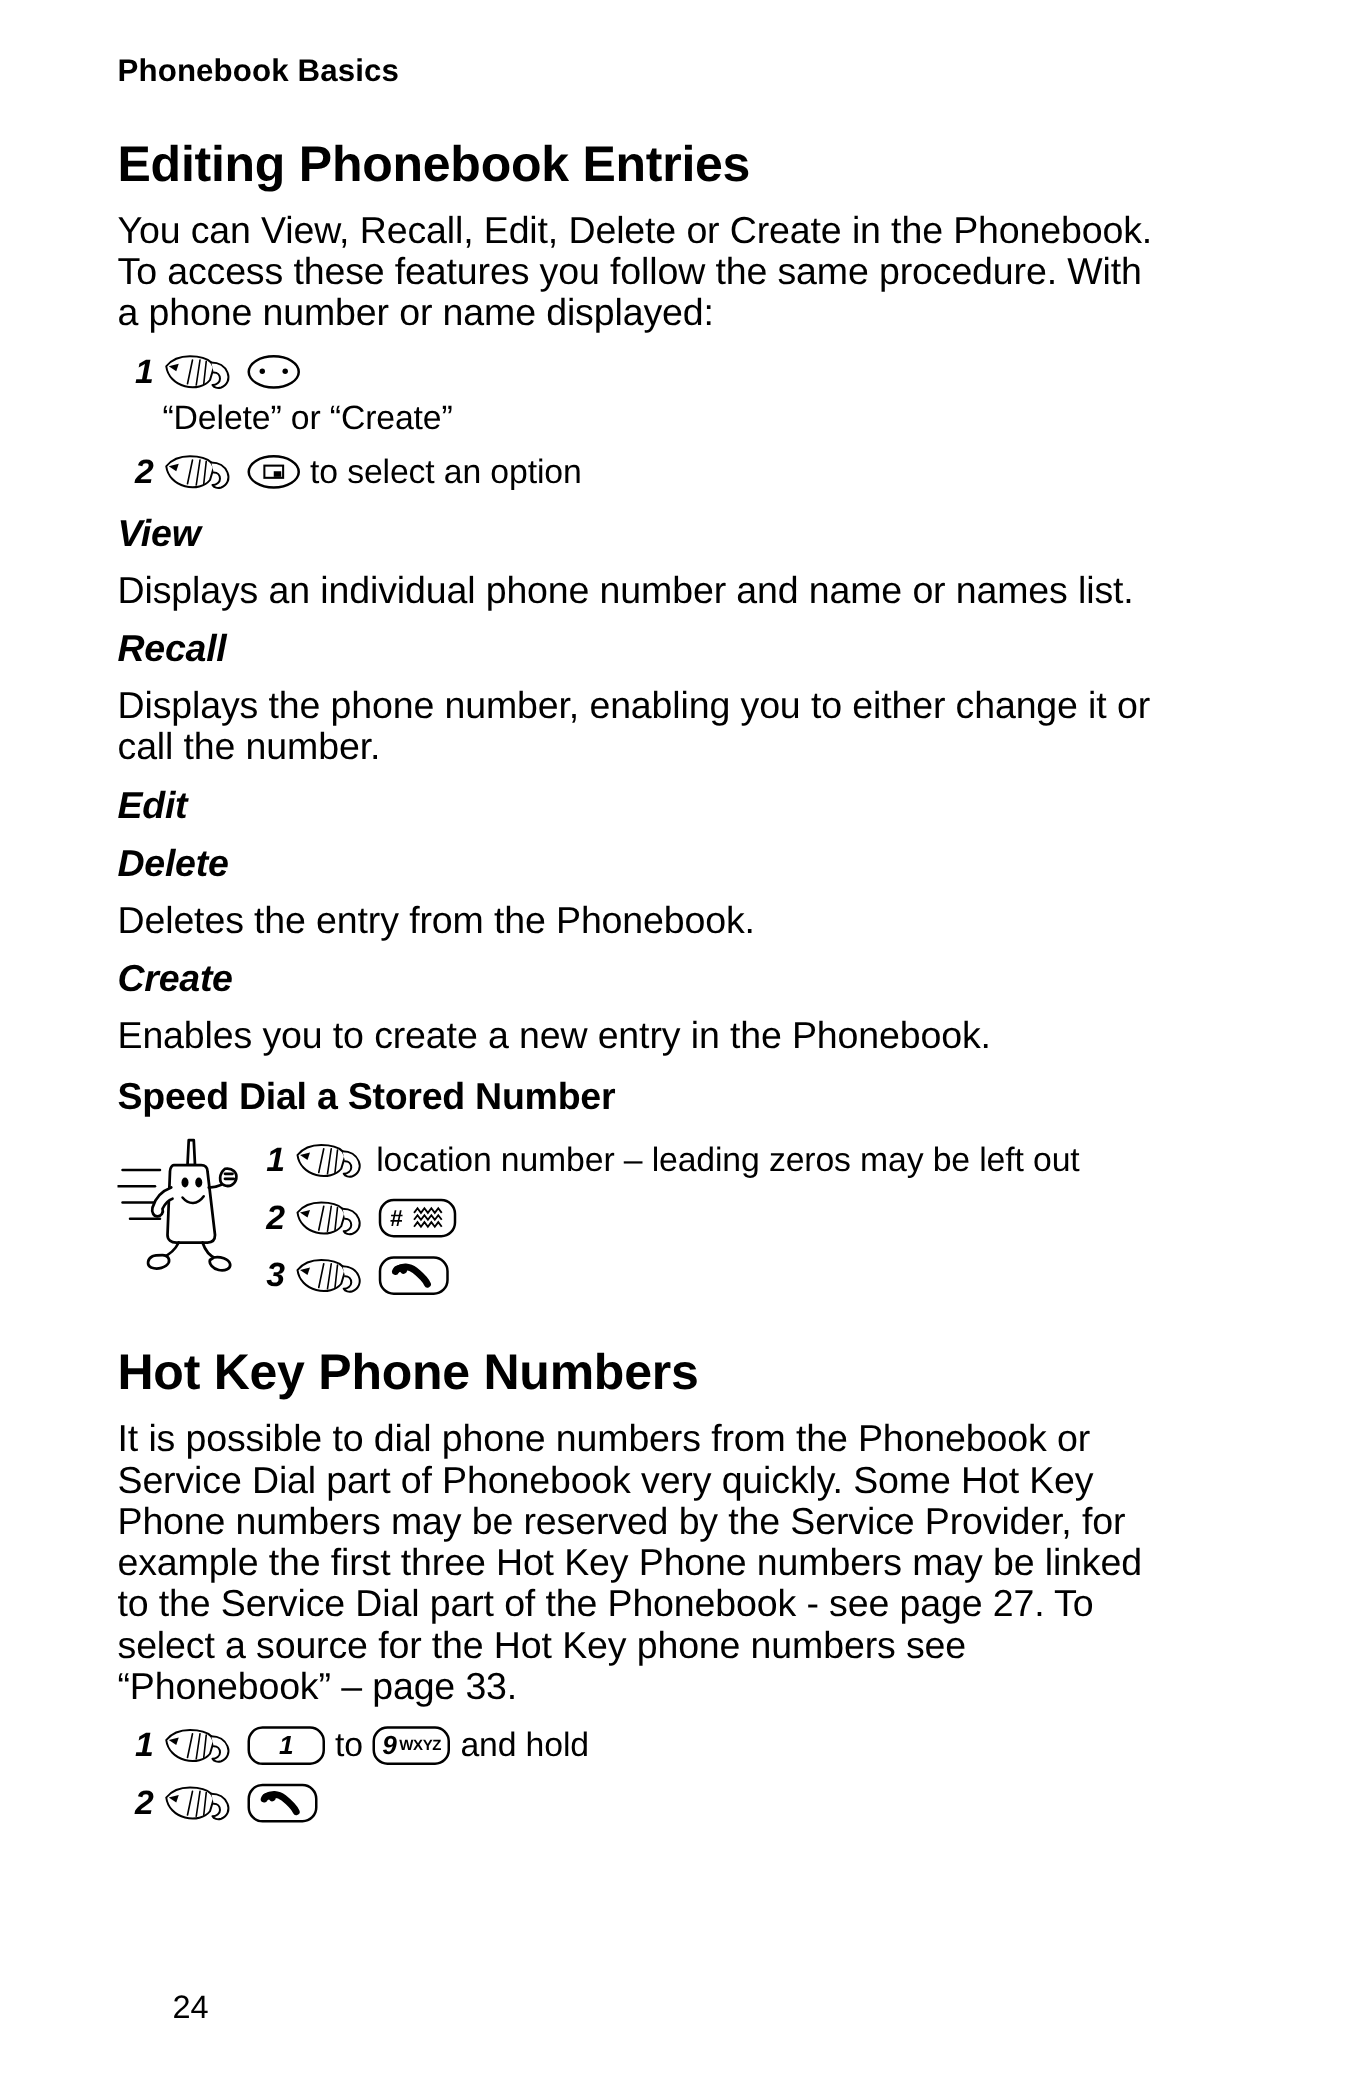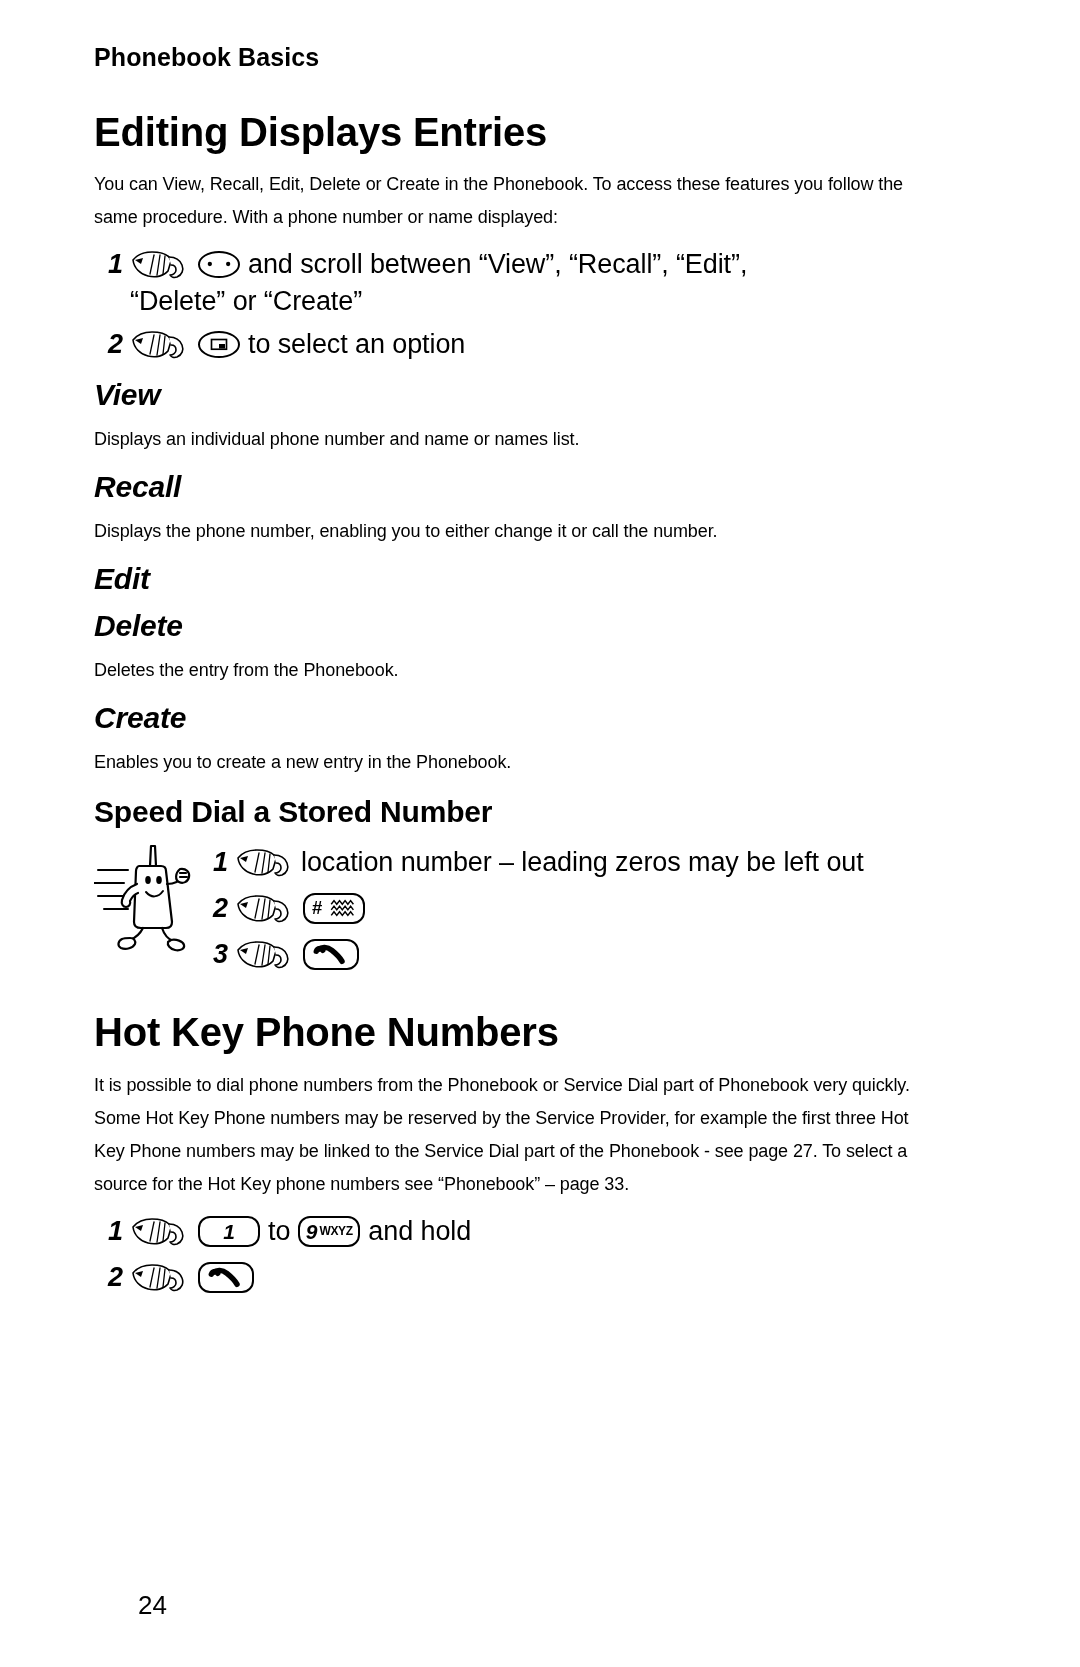--- a/index.html
+++ b/index.html
@@ -41,21 +41,21 @@
     font-size: 40px;
     font-weight: bold;
     letter-spacing: -0.2px;
     margin: 0 0 14px 0;
     line-height: 1.12;
   }
   h1.chapter.spaced {
     margin-top: 30px;
   }
   p.body {
-    font-size: 18px;
+    font-size: 30px;
     line-height: 33px;
     margin: 12px 0 10px 0;
     letter-spacing: -0.1px;
   }
   h2.sub {
     font-size: 30px;
     font-weight: bold;
     font-style: italic;
     margin: 14px 0 10px 0;
     line-height: 1.1;
@@ -201,21 +201,21 @@
 </style>
 </head>
 <body>
 
 <div class="page">
 
   <div class="content">
 
     <div class="running-head">Phonebook Basics</div>
 
-    <h1 class="chapter">Editing Displays Entries</h1>
+    <h1 class="chapter">Editing Phonebook Entries</h1>
 
     <p class="body">You can View, Recall, Edit, Delete or Create in the Phonebook. To access these features you follow the same procedure. With a phone number or name displayed:</p>
 
     <div class="steps">
 
       <div class="step">
         <div class="step-num">1</div>
         <div class="step-body">
           <div class="step-line">
             <span class="hand-icon">
@@ -229,21 +229,20 @@
                   <path d="M35 9 L33 27" stroke-width="1.3"></path>
                 </g>
               </svg>
             </span>
             <span class="keycap oval">
               <svg viewBox="0 0 40 24" width="34" height="20">
                 <circle cx="9" cy="12" r="2.6" fill="#000"></circle>
                 <circle cx="31" cy="12" r="2.6" fill="#000"></circle>
               </svg>
             </span>
-            <span class="step-text">and scroll between “View”, “Recall”, “Edit”,</span>
           </div>
           <span class="step-cont">“Delete” or “Create”</span>
         </div>
       </div>
 
       <div class="step">
         <div class="step-num">2</div>
         <div class="step-body">
           <div class="step-line">
             <span class="hand-icon">

